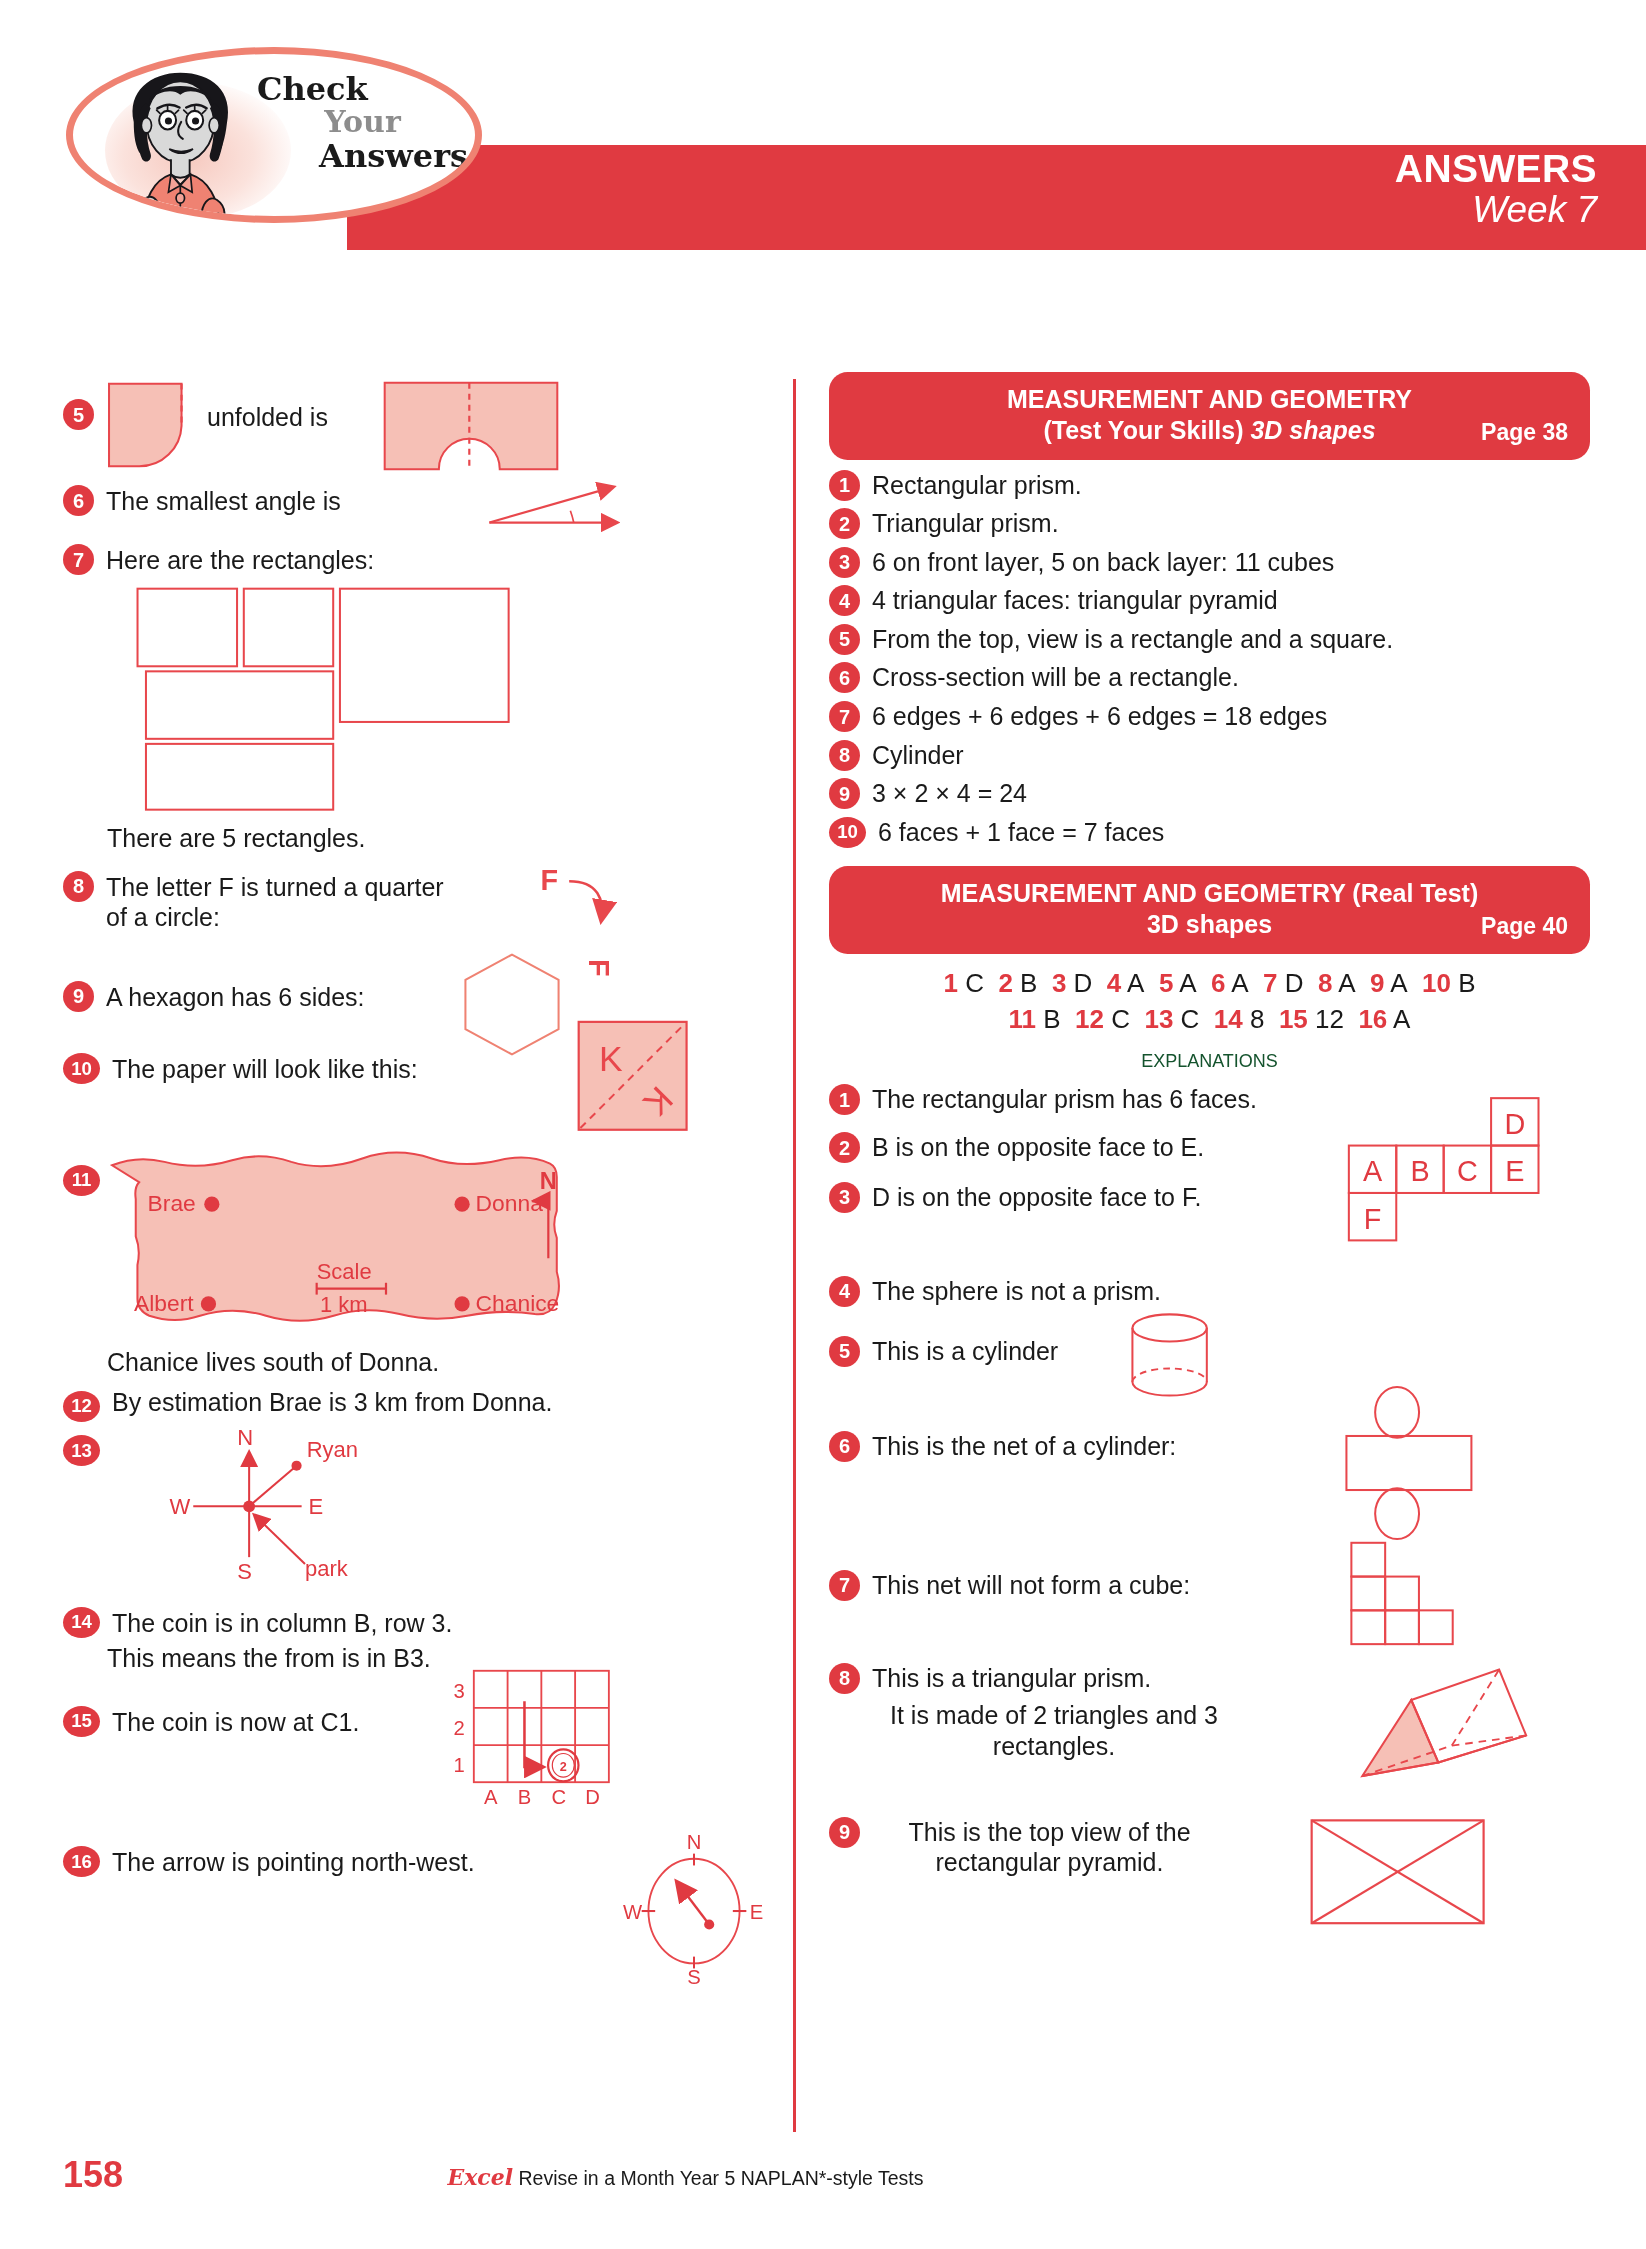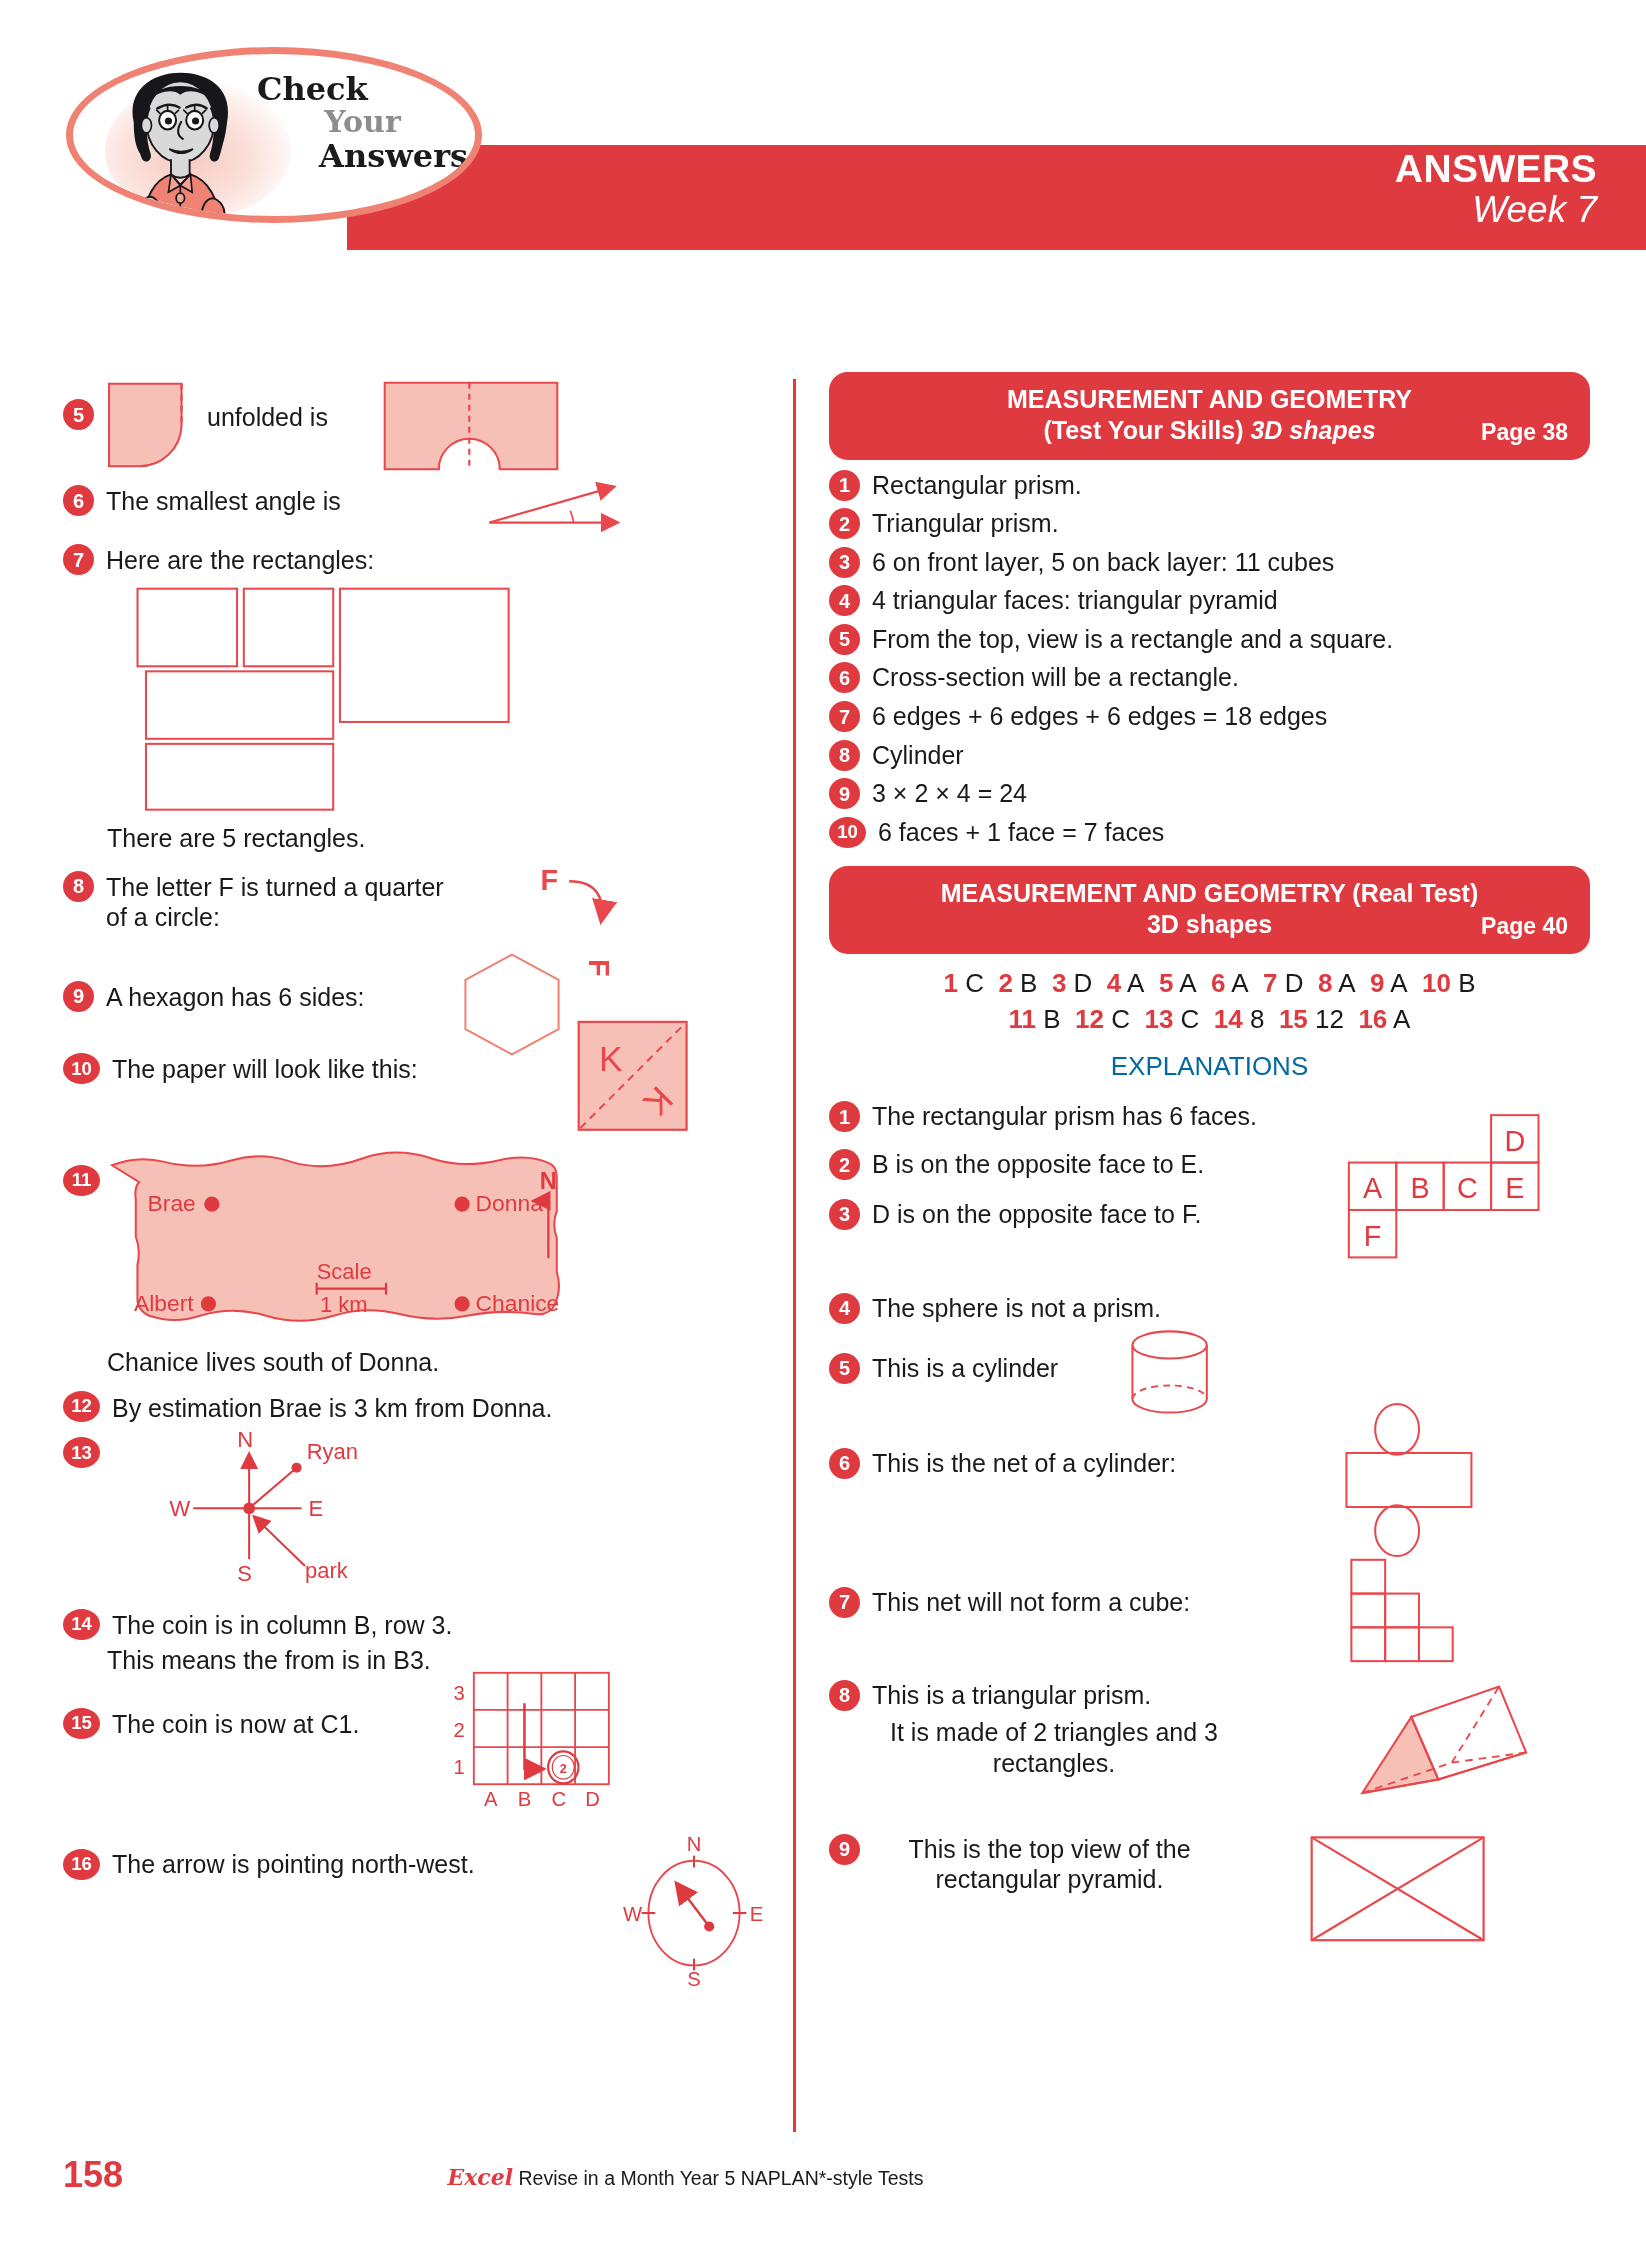--- a/index.html
+++ b/index.html
@@ -75,21 +75,21 @@
   .sect-l2{ font-size:25px; font-weight:bold; line-height:1.26; }
   .sect-l2 .ital{ font-style:italic; }
   .sect-page{ position:absolute; right:22px; bottom:13.5px; font-size:23px; font-weight:bold;}
 
   .ans-item{ display:flex; align-items:flex-start; gap:12px; margin-top:7.6px; }
   .ans-item .rowtext{ font-size:25px; }
 
   
   .key{ font-size:26px; line-height:1.38; margin-top:12px; color:#1a1a1a;}
   .key b{ color:#e03a41; }
-  .explan{ color:#0369a1; font-size:26px; margin-top:13.5px; margin-bottom:19px;}
+  .explan{ color:#14532d; font-size:18px; margin-top:13.5px; margin-bottom:12px;}
 
   
   svg{ display:block; overflow:visible; }
   .abs{ position:absolute; }
 
   .footer-page{
     position:absolute; left:63px; top:2154px;
     font-size:36px; font-weight:bold; color:#e03a41;
   }
   .footer-text{
@@ -282,21 +282,21 @@
         </defs>
         <text x="512" y="46" font-size="28" font-weight="bold" fill="#e03a41" font-family="Liberation Sans, sans-serif">N</text>
         <line x1="522" y1="128" x2="522" y2="60" stroke="#e03a41" stroke-width="2.6" marker-end="url(#arrN)"></line>
       </svg>
     </div>
 
     <div class="rowtext" style="margin-left:44px; margin-top:10px;">Chanice lives south of Donna.</div>
 
     <div class="row" style="margin-top:10px;">
       <span class="num wide" style="margin-top:3.4px; font-size:18.6px;">12</span>
-      <span class="rowtext" style="margin-top:6px;">By estimation Brae is 3 km from Donna.</span>
+      <span class="rowtext" style="margin-top:0;">By estimation Brae is 3 km from Donna.</span>
     </div>
 
     <div class="row" style="position:relative; margin-top:8.5px; height:161px;">
       <span class="num wide" style="margin-top:5px; font-size:18.6px;">13</span>
       <svg class="abs" style="left:93px; top:-5px;" width="254" height="161" viewBox="0 0 300 190">
         <defs>
           <marker id="arrC" markerWidth="9" markerHeight="9" refX="7.5" refY="4.5" orient="auto">
             <path d="M0,0 L9,4.5 L0,9 z" fill="#e03a41"></path>
           </marker>
         </defs>

